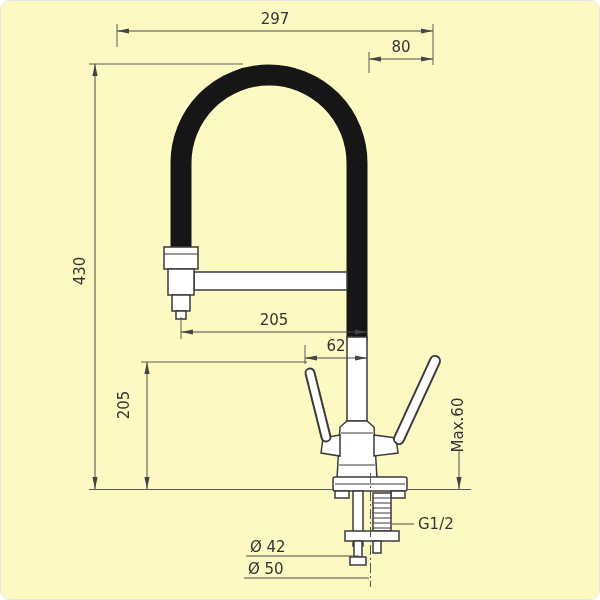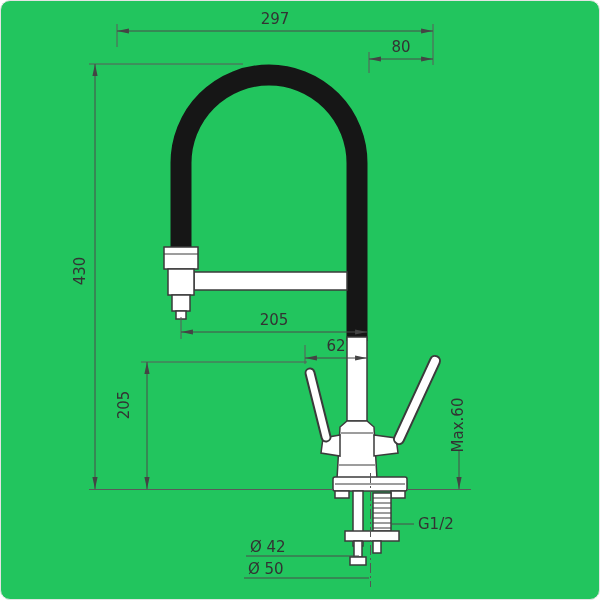--- a/index.html
+++ b/index.html
@@ -1,18 +1,18 @@
 <!DOCTYPE html>
 <html><head>
 <meta charset="utf-8">
 <style>
   html,body{margin:0;padding:0;background:#fff;}
   .canvas{
     width:600px;height:600px;box-sizing:border-box;
-    background:#22c55e;border:1px solid #e4e4e4;border-radius:10px;
+    background:#fef9c3;border:1px solid #e4e4e4;border-radius:10px;
     overflow:hidden;
     font-family:"DejaVu Sans", sans-serif;
   }
   svg{display:block;}
   .dim-text{
     font-family:"DejaVu Sans", sans-serif;
     font-size:15px;
     fill:#333333;
   }
   .dimline{stroke:#4a4a4a;stroke-width:1;fill:none;}

